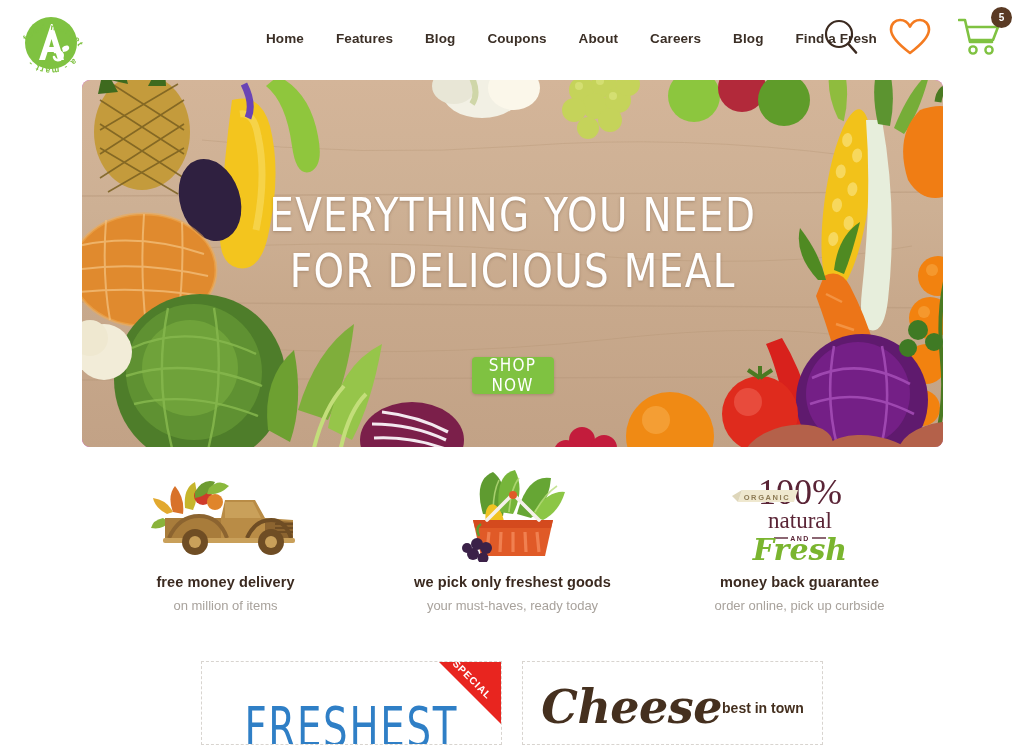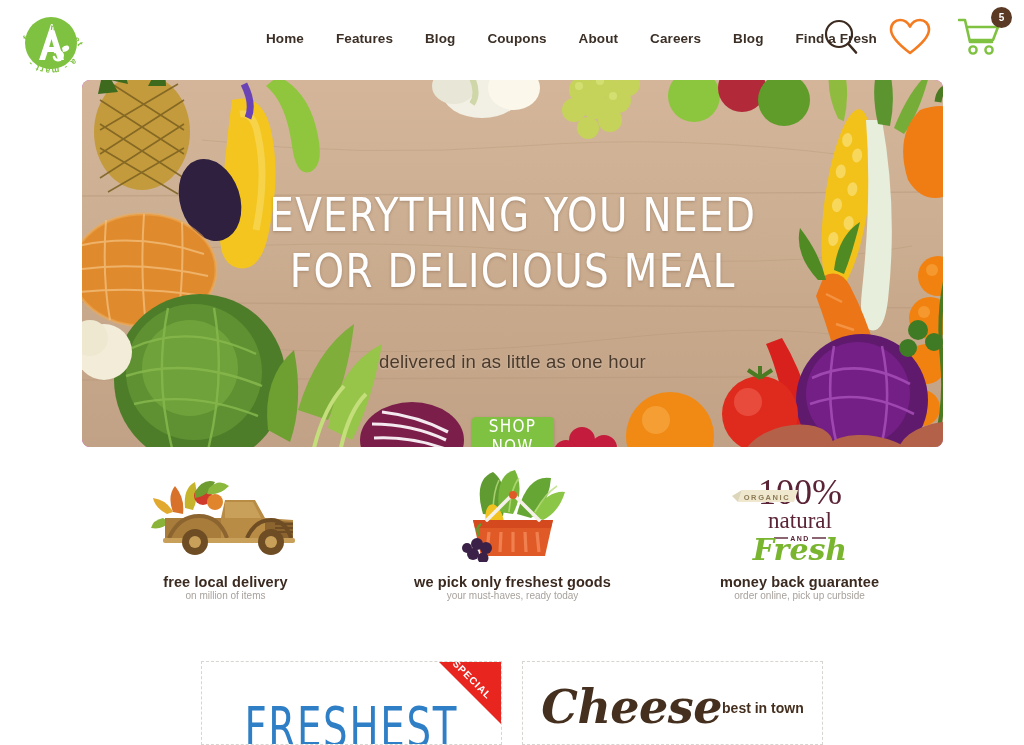--- a/index.html
+++ b/index.html
@@ -119,21 +119,22 @@
   }
   .feature { flex: 1; display:flex; flex-direction: column; align-items:center; }
   .feature-icon { height: 92px; display:flex; align-items:center; justify-content:center; }
   .feature-title {
     margin-top: 12px;
     font-size: 14.5px; font-weight: 700; color: #3b2a20;
     font-family: "Liberation Sans", sans-serif;
     letter-spacing: .1px;
   }
   .feature-sub {
-    font-size: 10px; color: #a8a29c;
+    margin-top: 8px;
+    font-size: 13px; color: #a8a29c;
     font-family: "Liberation Sans", sans-serif;
   }
 
   
   .coupons {
     position: absolute; left: 201px; top: 661px;
     width: 622px; height: 84px;
     display: flex; gap: 20px;
   }
   .coupon {
@@ -493,21 +494,20 @@
 
         <rect x="190" y="46" width="480" height="270" fill="#d2b296" opacity=".0"></rect>
       </svg>
     </div>
 
     <div class="hero-content">
       <h1 class="hero-title">
         <span>EVERYTHING YOU NEED</span>
         <span class="l2">FOR DELICIOUS MEAL</span>
       </h1>
-      <p class="hero-sub">delivered in as little as one hour</p>
       <button class="shop-now">SHOP NOW</button>
     </div>
   </section>
 
   <section class="features">
 
     <div class="feature">
       <div class="feature-icon">
         <svg width="150" height="84" viewBox="0 0 150 84">
 
@@ -537,21 +537,21 @@
           <path d="M96 64 q8 -18 24 -18 q14 0 20 18" fill="none" stroke="#6f4d24" stroke-width="4"></path>
 
           <rect x="12" y="64" width="132" height="5" rx="2" fill="#c9a05a"></rect>
 
           <circle cx="44" cy="68" r="13" fill="#6f4d24"></circle>
           <circle cx="44" cy="68" r="6" fill="#c9a05a"></circle>
           <circle cx="120" cy="68" r="13" fill="#6f4d24"></circle>
           <circle cx="120" cy="68" r="6" fill="#c9a05a"></circle>
         </svg>
       </div>
-      <div class="feature-title">free local delivery</div>
+      <div class="feature-title">free money delivery</div>
       <div class="feature-sub">on million of items</div>
     </div>
 
     <div class="feature">
       <div class="feature-icon">
         <svg width="120" height="92" viewBox="0 0 120 92">
 
           <path d="M30 44 q-10 -34 10 -42 q16 12 10 44 Z" fill="#5f9b30"></path>
           <path d="M46 42 q-4 -38 16 -42 q10 20 -2 44 Z" fill="#76b53a"></path>
           <path d="M64 44 q10 -40 34 -36 q-2 26 -20 40 Z" fill="#66a634"></path>

